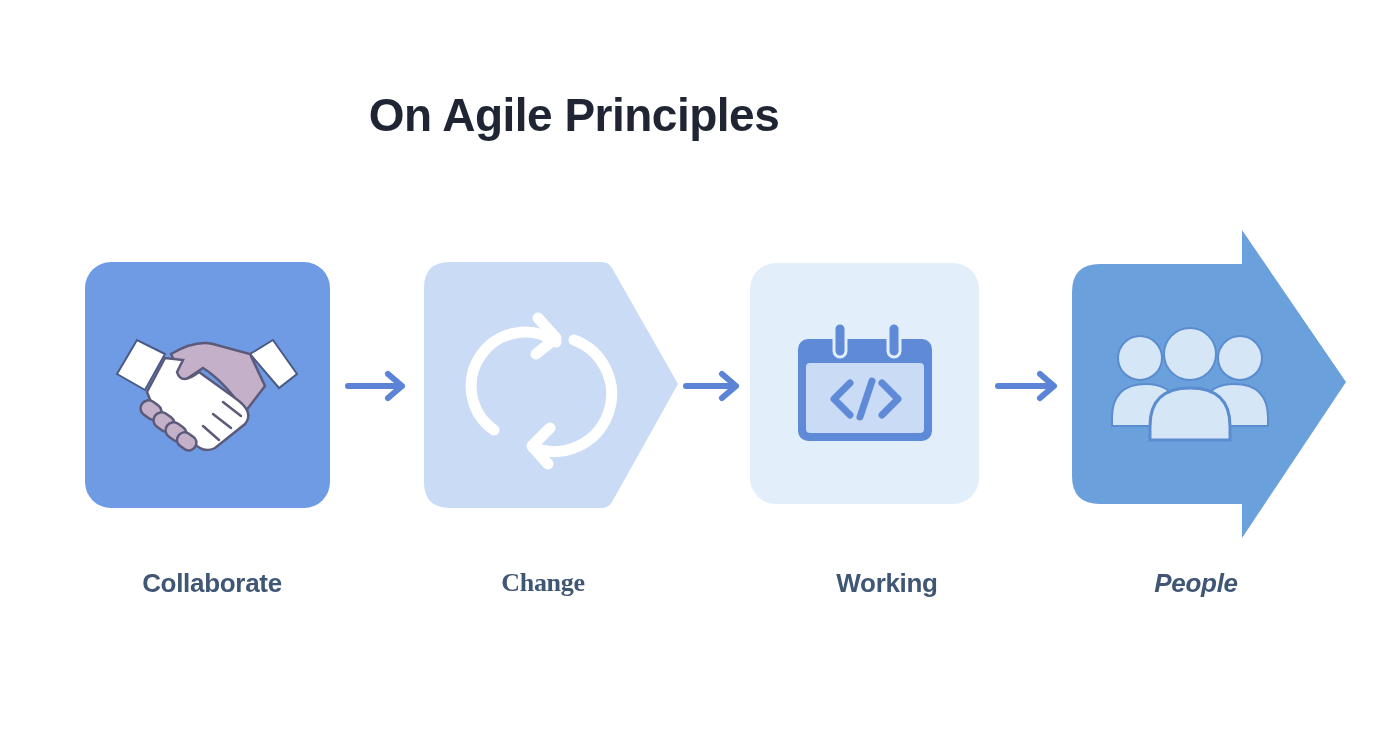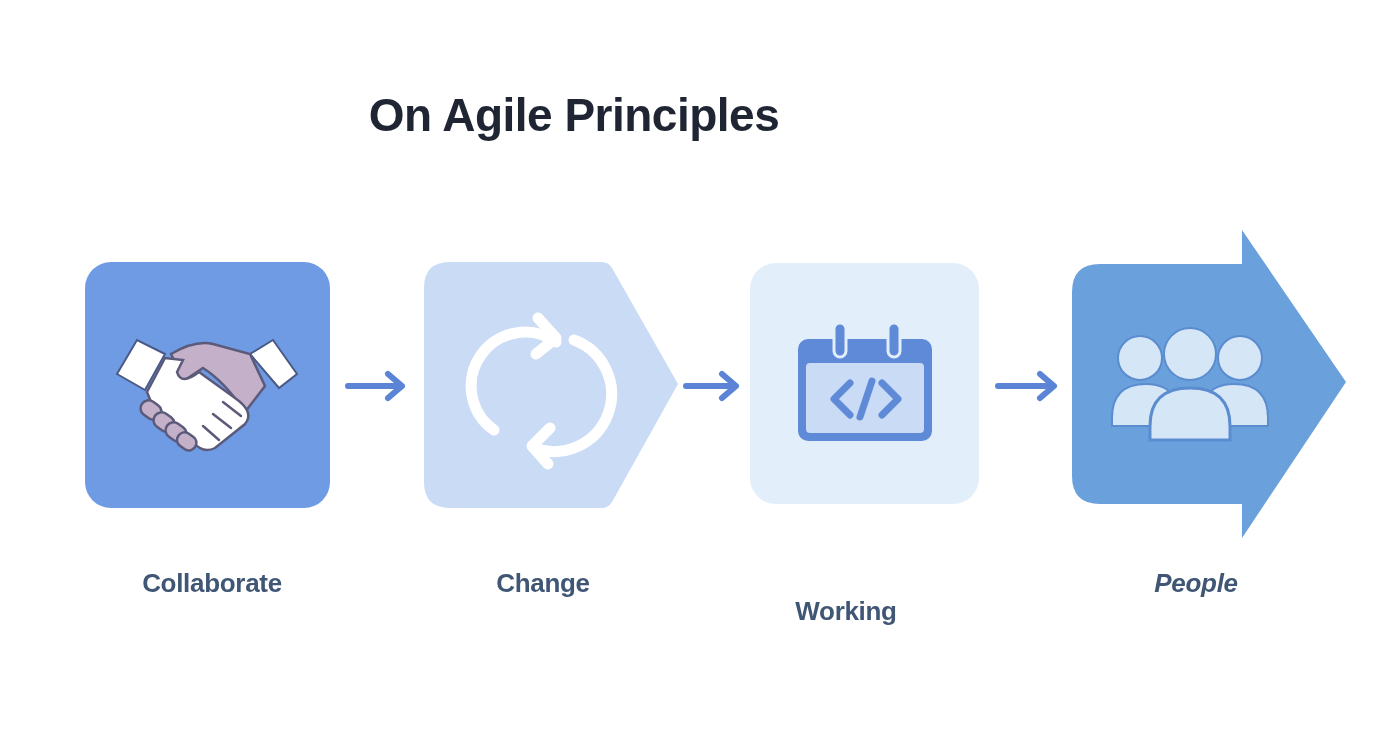--- a/index.html
+++ b/index.html
@@ -59,21 +59,21 @@
   <svg width="256" height="246" viewBox="0 0 256 246">
     <path d="M26,0 L178,0 Q184,0 188,6 L254,122 L188,240 Q184,246 178,246 L26,246 Q0,246 0,220 L0,26 Q0,0 26,0 Z" fill="#c9dbf5"></path>
     <g fill="none" stroke="#ffffff" stroke-width="11" stroke-linecap="round" stroke-linejoin="round">
       <path d="M132,80 A48,48 0 0 0 70,168"></path>
       <path d="M150,78 A48,48 0 0 1 110,186"></path>
       <polyline points="114,56 132,76 112,92"></polyline>
       <polyline points="126,166 108,184 124,202"></polyline>
     </g>
   </svg>
 </div>
-<div class="label" style="left:393px;">Change</div>
+<div class="label" style="left:393px;font-family:Liberation Serif, serif;">Change</div>
 
 <div class="arrow" style="left:682px;top:370px;">
   <svg width="60" height="32" viewBox="0 0 60 32">
     <line x1="4" y1="16" x2="52" y2="16" stroke="#5b84d6" stroke-width="6" stroke-linecap="round"></line>
     <polyline points="40,4 54,16 40,28" fill="none" stroke="#5b84d6" stroke-width="6" stroke-linecap="round" stroke-linejoin="round"></polyline>
   </svg>
 </div>
 
 <div class="shape" style="left:750px;top:263px;width:229px;height:241px;">
   <svg width="229" height="241" viewBox="0 0 229 241">
@@ -84,21 +84,21 @@
       <rect x="84" y="60" width="12" height="34" rx="6" fill="#5f8ad8" stroke="#e3eefb" stroke-width="3"></rect>
       <rect x="138" y="60" width="12" height="34" rx="6" fill="#5f8ad8" stroke="#e3eefb" stroke-width="3"></rect>
       <g fill="none" stroke="#5f8ad8" stroke-width="7" stroke-linecap="round" stroke-linejoin="round">
         <polyline points="100,120 84,136 100,152"></polyline>
         <line x1="122" y1="118" x2="110" y2="154"></line>
         <polyline points="132,120 148,136 132,152"></polyline>
       </g>
     </g>
   </svg>
 </div>
-<div class="label" style="left:696px;margin-top:28px;">Working</div>
+<div class="label" style="left:737px;">Working</div>
 
 <div class="arrow" style="left:994px;top:370px;">
   <svg width="66" height="32" viewBox="0 0 66 32">
     <line x1="4" y1="16" x2="58" y2="16" stroke="#5b84d6" stroke-width="6" stroke-linecap="round"></line>
     <polyline points="46,4 60,16 46,28" fill="none" stroke="#5b84d6" stroke-width="6" stroke-linecap="round" stroke-linejoin="round"></polyline>
   </svg>
 </div>
 
 <div class="shape" style="left:1072px;top:230px;width:276px;height:310px;">
   <svg width="276" height="310" viewBox="0 0 276 310">

